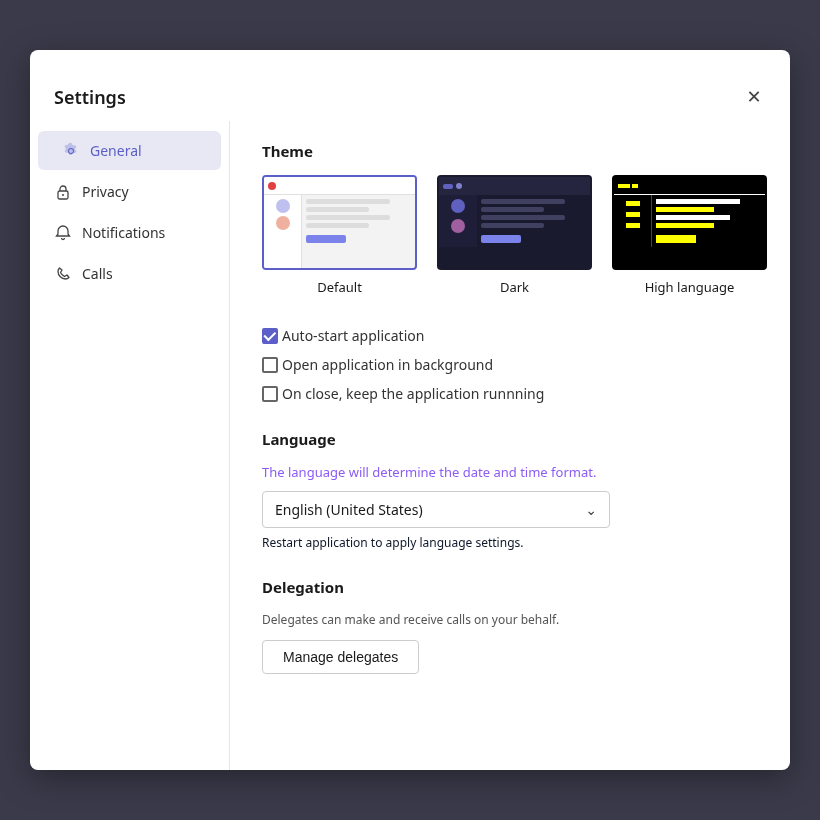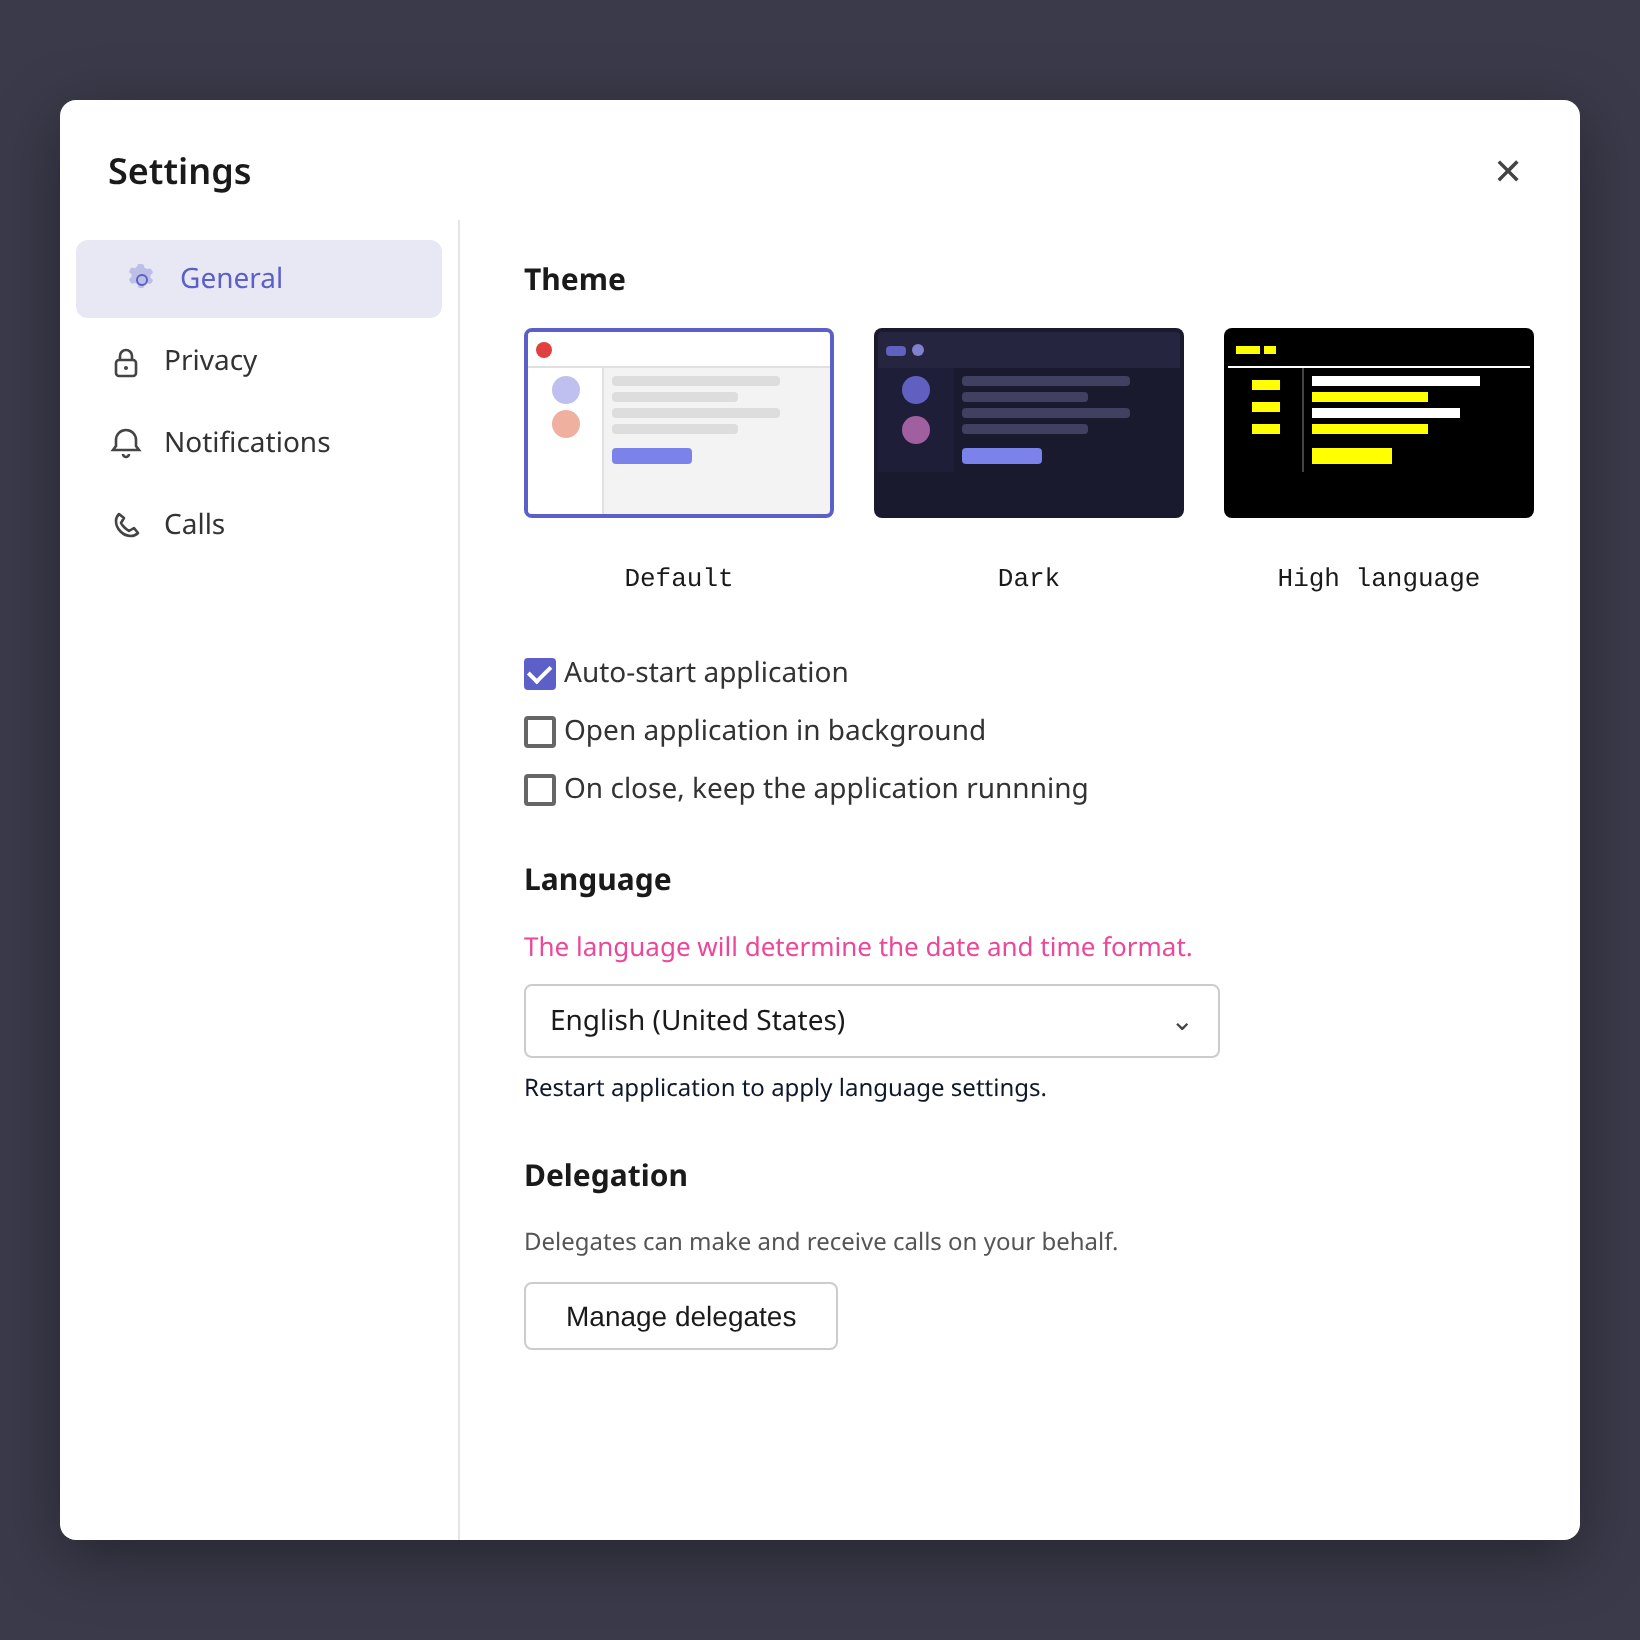--- a/index.html
+++ b/index.html
@@ -20,21 +20,21 @@
       display: flex;
       flex-direction: column;
       box-shadow: 0 8px 32px rgba(0,0,0,0.35);
       overflow: hidden;
       position: relative;
     }
     .dialog-header {
       display: flex;
       align-items: center;
       justify-content: space-between;
-      padding: 20px 20px 8px 24px;
+      padding: 31px 20px 8px 24px;
     }
     .dialog-title {
       font-size: 18px;
       font-weight: 600;
       color: #1a1a1a;
     }
     .close-btn {
       background: none;
       border: none;
       cursor: pointer;
@@ -110,22 +110,21 @@
       overflow: hidden;
       border: 2px solid transparent;
       position: relative;
     }
     .theme-card.selected .theme-preview {
       border-color: #5b5fc7;
     }
     .theme-label {
       font-size: 13px;
       color: #1a1a1a;
-      margin-top: 23px;
-      font-family: Liberation Mono, monospace;
+      margin-top: 8px;
     }
     
     .preview-default {
       background: #f3f3f3;
       display: flex;
       flex-direction: column;
     }
     .preview-default .top-bar {
       height: 18px;
       background: #fff;
@@ -294,21 +293,21 @@
       border-color: #666;
     }
     .checkbox-label {
       font-size: 14px;
       color: #333;
     }
     
     .lang-section { margin-bottom: 26px; }
     .lang-desc {
       font-size: 13px;
-      color: #ec4899;
+      color: #8b5cf6;
       margin-bottom: 10px;
     }
     .lang-select {
       display: flex;
       align-items: center;
       justify-content: space-between;
       border: 1px solid #ccc;
       border-radius: 4px;
       padding: 8px 12px;
       width: 348px;

